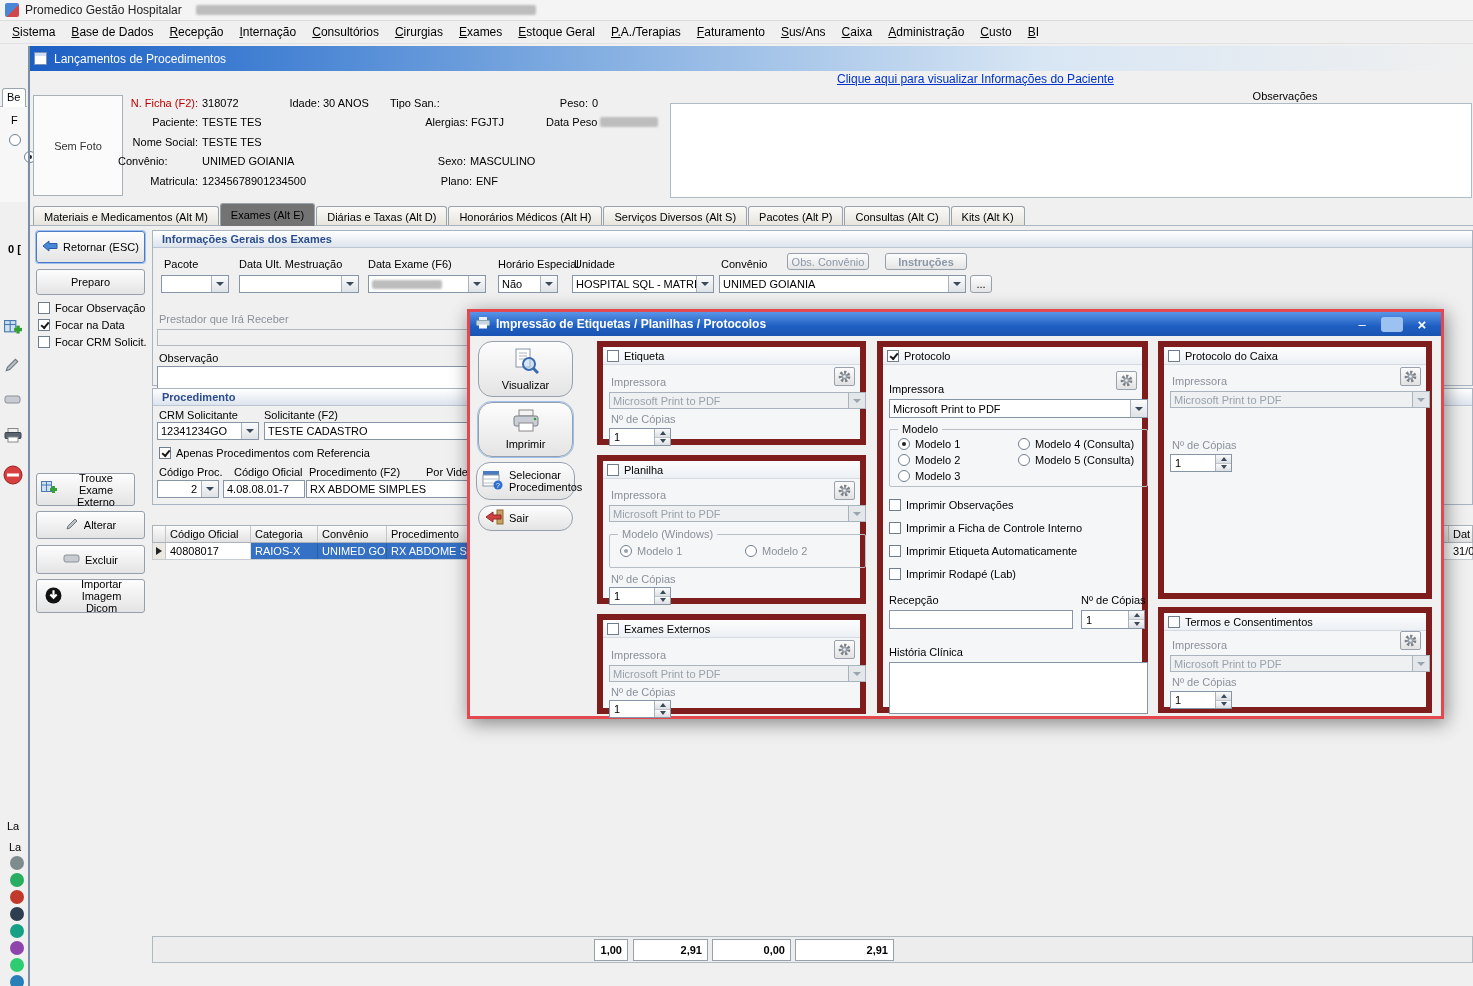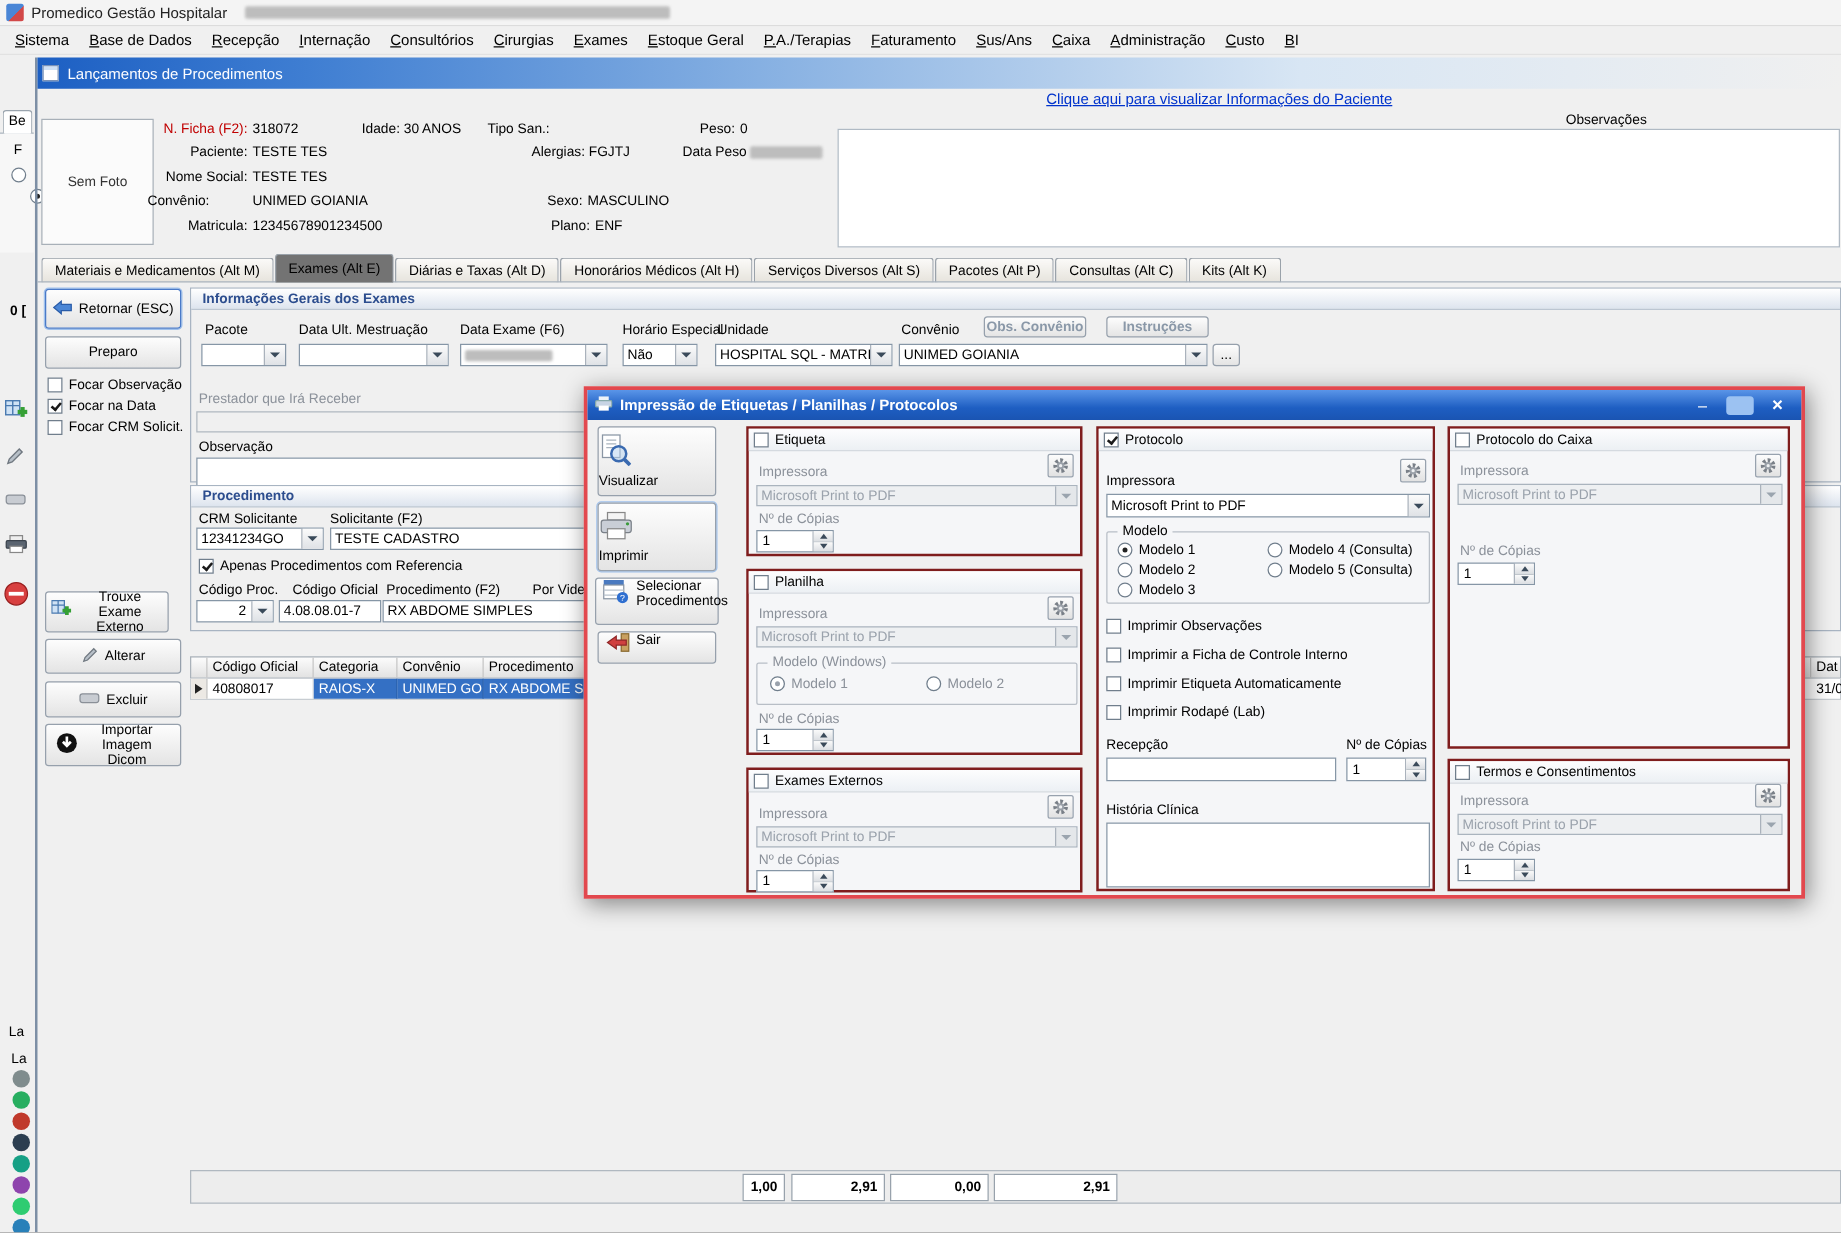--- a/index.html
+++ b/index.html
@@ -70,26 +70,26 @@
 .rowmark i{width:0;height:0;border-left:6px solid #222;border-top:4px solid transparent;border-bottom:4px solid transparent}
 .tot{position:absolute;top:2px;height:22px;background:#fff;border:1px solid #98a2ac;display:flex;align-items:center;justify-content:flex-end;padding-right:5px;font-weight:bold}
 
 .modal{position:absolute;border:3px solid #e2484e;background:#f0f0f0;box-shadow:2px 4px 18px rgba(0,0,0,.45);z-index:10}
 .mtitle{height:24px;background:linear-gradient(#5a95e8,#1e5ec2 60%,#1a54b2);display:flex;align-items:center;padding:0 6px;gap:6px}
 .mtext{color:#fff;font-weight:bold;font-size:12px;flex:1}
 .mbtn{width:26px;height:18px;display:flex;align-items:center;justify-content:center;color:#fff;font-size:13px;cursor:default}
 .mbtn.max{background:#9cc2f2;border-radius:3px;width:22px;height:15px}
 .mbtn.close{font-size:15px;font-weight:bold}
 .mbody{position:relative;height:calc(100% - 24px)}
-.section{position:absolute;background:#f5f6f8;border:2px solid #7f1d1d}
+.section{position:absolute;background:#f5f6f8;border:6px solid #7f1d1d}
 .shead{height:18px;display:flex;align-items:center;gap:5px;padding:0 4px;background:linear-gradient(#fdfdfe,#ecf0f4);border-bottom:1px solid #d5dae0}
 .fieldset{position:absolute;border:1px solid #b8bec6;border-radius:2px}
 .fslabel{position:absolute;top:-7px;left:8px;background:#f5f6f8;padding:0 4px;line-height:13px;white-space:nowrap}
 .gearbtn{position:absolute;width:21px;height:19px;background:linear-gradient(#fcfcfc,#e2e2e2);border:1px solid #98a2ae;border-radius:2px;display:flex;align-items:center;justify-content:center}
-.actbtn{position:absolute;display:flex;flex-direction:column;align-items:flex-start;justify-content:center;gap:3px;background:linear-gradient(#fdfdfd,#e4e4e4);border:1px solid #96a0ac;border-radius:3px}
+.actbtn{position:absolute;display:flex;flex-direction:column;align-items:center;justify-content:center;gap:3px;background:linear-gradient(#fdfdfd,#e4e4e4);border:1px solid #96a0ac;border-radius:14px}
 .actbtn.row{flex-direction:row;gap:5px;justify-content:flex-start;padding-left:5px;text-align:left}
 
 .dot{position:absolute;width:14px;height:14px;border-radius:50%}
 .bicon{position:absolute;width:20px;height:20px}
 </style>
 </head>
 <body>
 
 <div class="screen">
 
@@ -278,21 +278,21 @@
     <div class="grp-head">
         <span>Informações Gerais dos Exames</span>
       </div>
     <div class="grp-body" style="height:138px">
       <span class="abs lbl" style="left:11px;top:10px">Pacote</span>
       <span class="abs lbl" style="left:86px;top:10px">Data Ult. Mestruação</span>
       <span class="abs lbl" style="left:215px;top:10px">Data Exame (F6)</span>
       <span class="abs lbl" style="left:345px;top:10px">Horário Especial</span>
       <span class="abs lbl" style="left:421px;top:10px">Unidade</span>
       <span class="abs lbl" style="left:568px;top:10px">Convênio</span>
-      <div class="abs btn" style="left:634px;top:5px;width:82px;height:17px;color:#8a98a8;font-weight:bold">
+      <div class="abs btn" style="left:634px;top:5px;width:82px;height:17px;color:#8a98a8;font-weight:normal">
           <span>Obs. Convênio</span>
         </div>
       <div class="abs btn" style="left:732px;top:5px;width:82px;height:17px;color:#8a98a8;font-weight:bold">
           <span>Instruções</span>
         </div>
 
       <div class="combo" style="left:8px;top:27px;width:68px">
           <span class="cv"></span>
           <span class="da">
             <i class="tri"></i>

